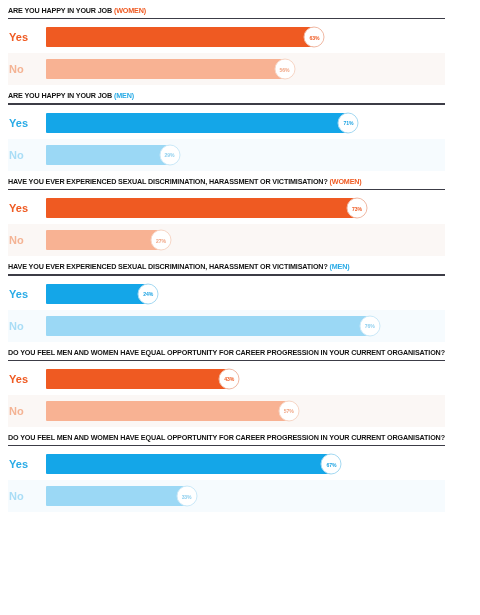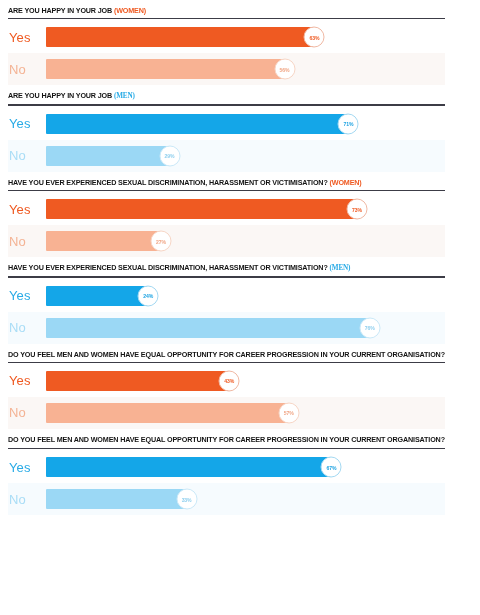--- a/index.html
+++ b/index.html
@@ -34,21 +34,21 @@
     color: #141414;
     white-space: nowrap;
     padding: 6px 0 3px 0;
     line-height: 9px;
   }
 
   .sec-title .grp {
     font-weight: bold;
   }
   .grp.women { color: #ef5a22; }
-  .grp.men   { color: #29abe6; font-family: Liberation Serif, serif; }
+  .grp.men   { color: #29abe6; }
 
   .rule {
     height: 1.4px;
     background: #3c3c46;
     width: 100%;
     margin-bottom: 2px;
   }
 
   .rows { position: relative; }
 
@@ -58,22 +58,22 @@
     display: flex;
     align-items: center;
   }
 
   .row.alt { background: #fbf7f5; align-items: center; }
   .row.alt.blue { background: #f6fbfe; }
 
   .row-label {
     width: 38px;
     flex: 0 0 38px;
-    font-size: 13px;
-    font-weight: normal;
+    font-size: 11px;
+    font-weight: bold;
     letter-spacing: 0.1px;
     padding-left: 1px;
   }
 
   .track {
     position: relative;
     flex: 1 1 auto;
     height: 32px;
   }
 

